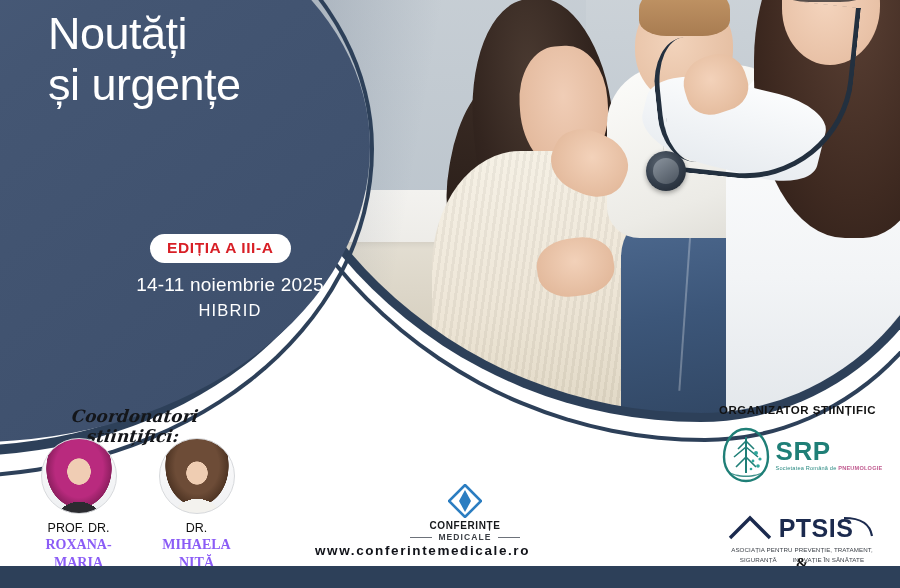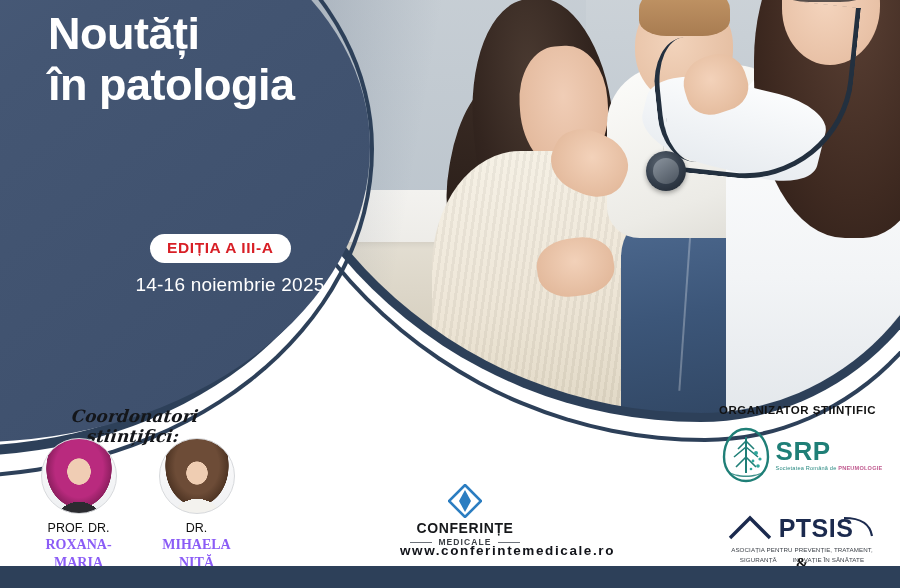--- a/index.html
+++ b/index.html
@@ -202,21 +202,21 @@
   .blue-panel-thin{
     position:absolute; left:-368px; top:-146px; width:742px; height:624px;
     border-radius:0 55% 62% 0 / 0 52% 58% 0;
     border:4px solid #2d4059; border-left:none;
     background:transparent;
   }
 
   
   .headline{
     position:absolute; left:48px; top:8px; width:330px;
-    color:#ffffff; font-size:45px; line-height:1.14; font-weight:700;
+    color:#ffffff; font-size:45px; line-height:1.14; font-weight:400;
     letter-spacing:-.5px;
   }
   .headline div{ white-space:nowrap; }
 
   .badge{
     position:absolute; left:150px; top:234px;
     background:#ffffff; color:#d81f26;
     font-size:15.5px; font-weight:bold; letter-spacing:.6px;
     padding:5px 17px 6px; border-radius:20px;
     white-space:nowrap;
@@ -253,28 +253,28 @@
   .cp2{ background:radial-gradient(circle at 50% 120%,#f3f2ee 0 30%,transparent 30%),
         radial-gradient(ellipse at 50% 46%,#efcdb2 0 20%,transparent 21%),
         radial-gradient(ellipse at 50% 36%,#6d4c37 0 42%,#4f3524 60%,transparent 61%),
         linear-gradient(180deg,#fcfcfd,#f0f1f3); }
   .coord-rank{ font-size:12.5px; color:#111; line-height:1.28; }
   .coord-name{ font-size:14px; color:#8b5cf6; font-weight:bold; line-height:1.28;font-family:Liberation Serif, serif; }
 
   
   .cm-logo{ position:absolute; left:375px; top:484px; width:180px; text-align:center; }
   .cm-mark{ width:34px; height:34px; margin:0 auto 2px; position:relative; }
-  .cm-name{ font-size:14px; font-weight:bold; letter-spacing:.6px; color:#16181b; }
+  .cm-name{ font-size:10px; font-weight:bold; letter-spacing:.6px; color:#16181b; }
   .cm-sub{
     font-size:8.5px; font-weight:bold; letter-spacing:1.1px; color:#3b3f45;
     display:flex; align-items:center; justify-content:center; gap:6px; margin-top:1px;
   }
   .cm-sub::before,.cm-sub::after{ content:""; height:1px; width:22px; background:#6d727a; }
   .url{
-    position:absolute; left:315px; top:543px; width:300px; text-align:right;
+    position:absolute; left:315px; top:543px; width:300px; text-align:left;
     font-size:13.5px; font-weight:bold; letter-spacing:1.6px; color:#111319;
   }
 
   
   .org-label{
     position:absolute; left:700px; top:404px; width:195px; text-align:center;
     font-size:11.5px; font-weight:bold; letter-spacing:.5px; color:#111;
   }
   .srp{ position:absolute; left:716px; top:424px; width:170px; height:62px;
         display:flex; align-items:center; justify-content:center; gap:4px; }
@@ -345,25 +345,26 @@
   </div>
   <div class="photo-arc"></div>
   <div class="photo-arc-thin"></div>
 
   <div class="blue-panel-thin"></div>
   <div class="blue-panel-dark"></div>
   <div class="blue-panel"></div>
 
   <div class="headline">
     <div>Noutăți</div>
-    <div>în patologia</div>
+    <div>și urgențe</div>
   </div>
 
   <div class="badge">EDIȚIA A III-A</div>
-  <div class="dates">14-16 noiembrie 2025</div>
+  <div class="dates">14-11 noiembrie 2025</div>
+  <div class="hybrid">HIBRID</div>
 
   <div class="coord-title">Coordonatori științifici:</div>
   <div class="coords">
     <div class="coord">
       <div class="coord-photo cp1"></div>
       <div class="coord-rank">PROF. DR.</div>
       <div class="coord-name">ROXANA-MARIA</div>
       <div class="coord-name">NIȚĂ</div>
     </div>
     <div class="coord">

